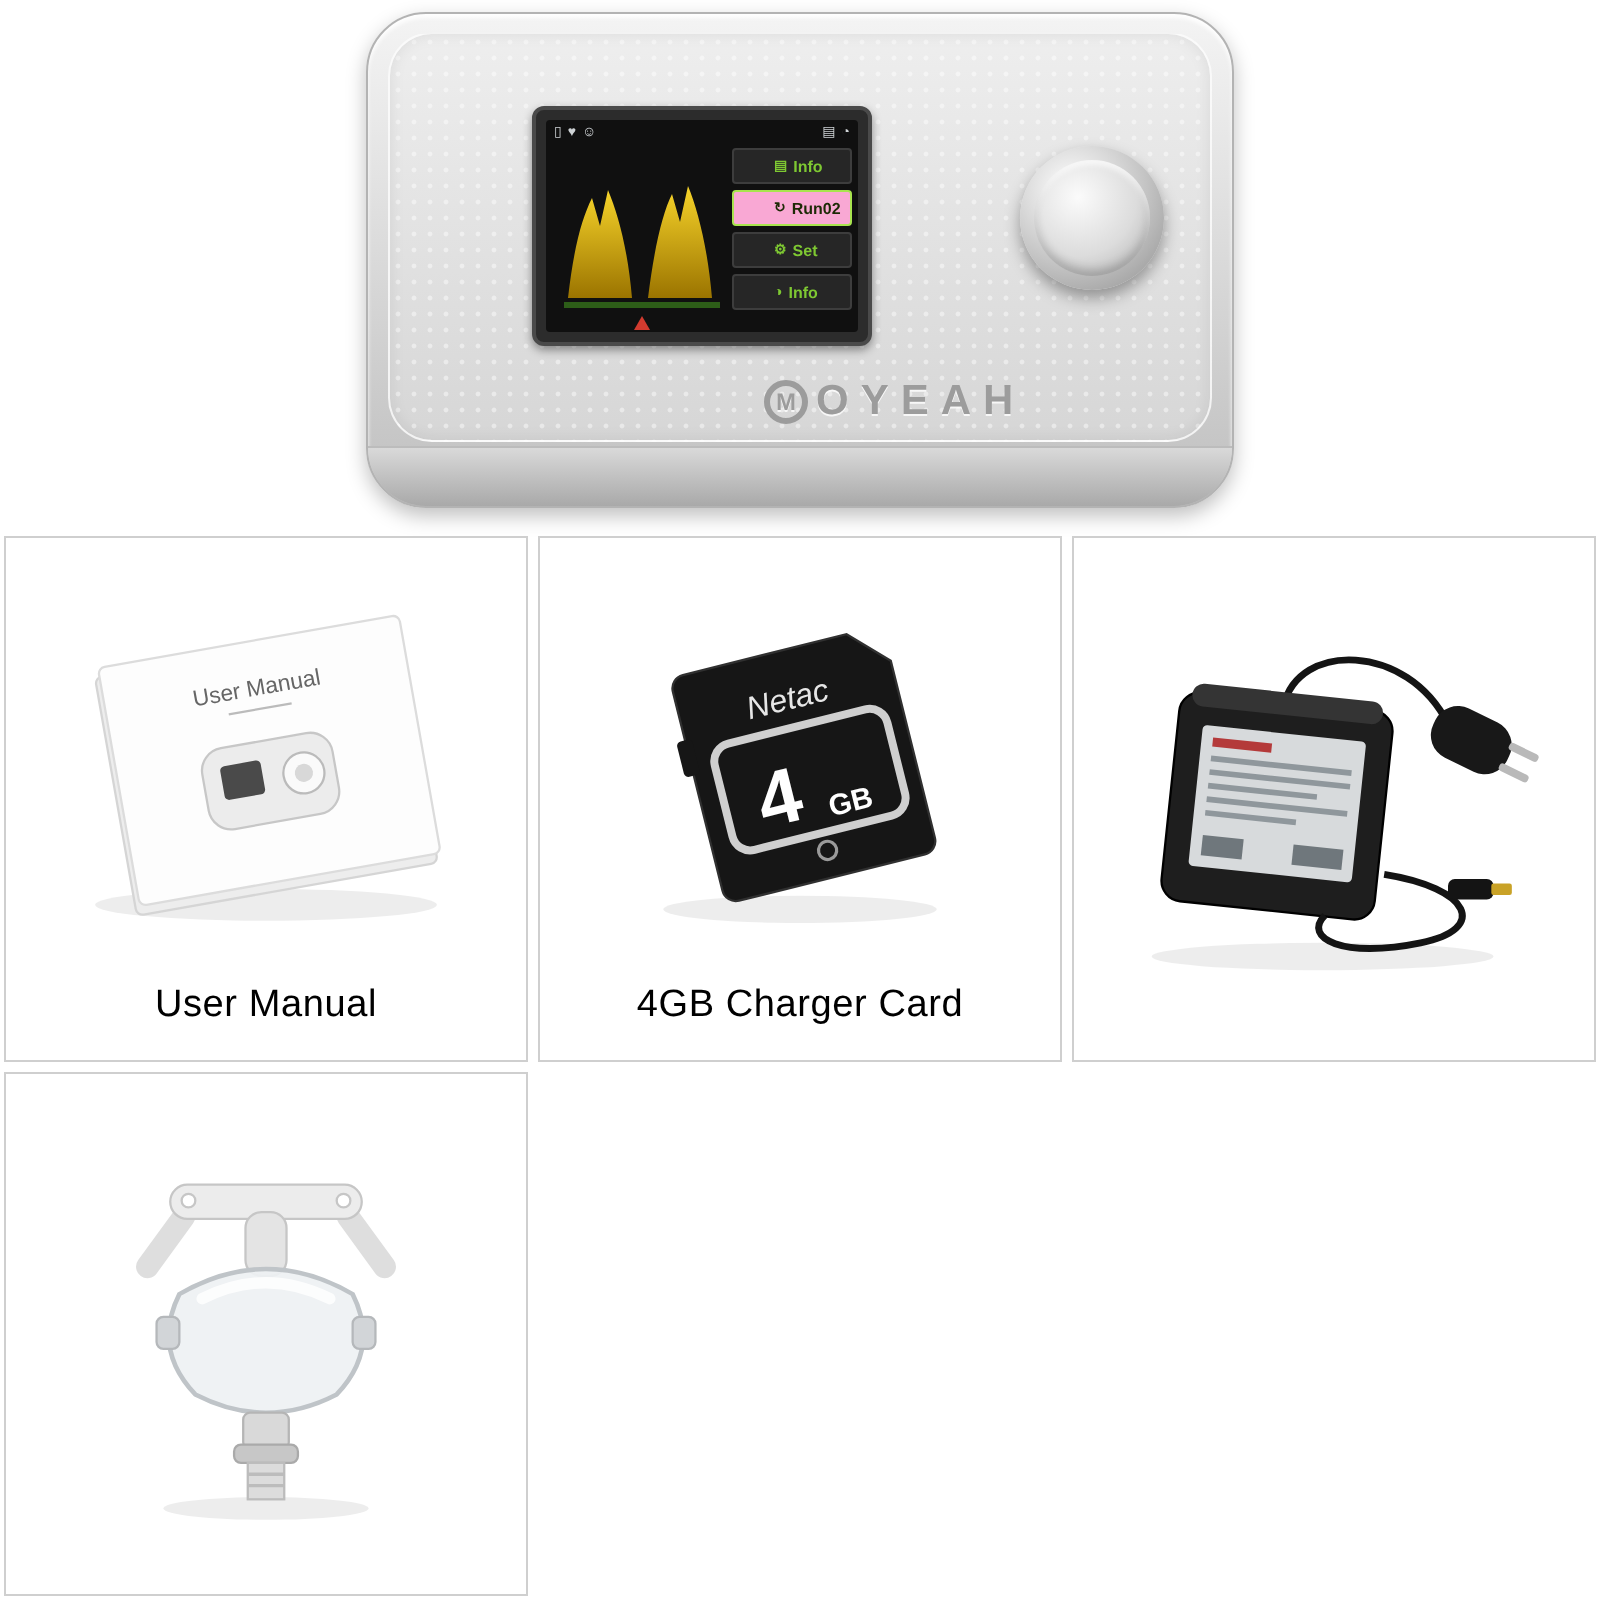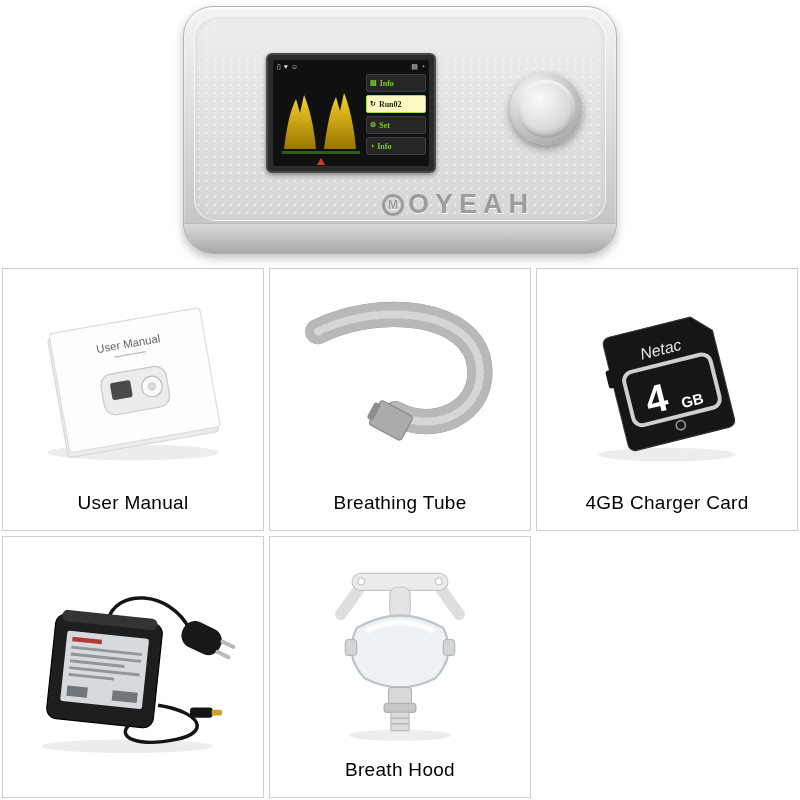--- a/index.html
+++ b/index.html
@@ -39,46 +39,46 @@
   }
   .status-bar { display:flex; justify-content:space-between; padding:2px 4px; height:13px; }
   .status-group { display:flex; gap:3px; }
   .status-icon { color:#cfd3d6; font-size:7px; line-height:9px; }
   .wave-area { position:absolute; left:3px; top:15px; width:92px; height:82px; }
   .screen-logo { position:absolute; left:44px; bottom:1px; width:0; height:0;
     border-left:4px solid transparent; border-right:4px solid transparent; border-bottom:7px solid #d23b2f; }
   .menu { position:absolute; right:3px; top:14px; width:60px; display:flex; flex-direction:column; gap:3px; }
   .menu-item {
     height:18px; background:#262626; border:1px solid #3d3d3d; border-radius:2px;
-    display:flex; align-items:center; gap:3px; padding:0 3px;
-    color:#7ec832; font-size:8px; font-weight:bold;font-family:Liberation Serif, serif;
+    display:flex; align-items:center; gap:3px; padding:0 20px;
+    color:#7ec832; font-size:8px; font-weight:bold;
   }
   .menu-item .mi-icon { font-size:7px; }
-  .menu-item.active { background:#fef9c3; border-color:#a8e44e; color:#1d2a06;text-align:center; }
+  .menu-item.active { background:#f9a8d4; border-color:#a8e44e; color:#1d2a06;text-align:center; }
   .knob-ring {
     position:absolute; left:326px; top:66px; width:72px; height:72px; border-radius:50%;
     background:radial-gradient(circle at 35% 30%, #ffffff, #c4c4c4 55%, #8f8f8f 100%);
     box-shadow:0 4px 8px rgba(0,0,0,0.35);
   }
   .knob {
     position:absolute; left:7px; top:7px; width:58px; height:58px; border-radius:50%;
     background:radial-gradient(circle at 38% 32%, #fbfbfb, #dcdcdc 55%, #ababab 100%);
     box-shadow:inset 0 -3px 5px rgba(0,0,0,0.2), inset 0 2px 3px rgba(255,255,255,0.9);
   }
   .brand-logo {
     position:absolute; left:198px; top:182px; display:flex; align-items:center; gap:4px;
     color:#9c9c9c; font-weight:bold;
     text-shadow:0 1px 0 rgba(255,255,255,0.8);
   }
   .brand-m {
     width:22px; height:22px; border:3px solid #9c9c9c; border-radius:50%;
     display:flex; align-items:center; justify-content:center;
     font-size:12px; font-weight:bold; color:#9c9c9c;
   }
-  .brand-rest { font-size:27px; letter-spacing:6px; }
+  .brand-rest { font-size:21px; letter-spacing:6px; }
 
   
   .cards {
     position:absolute; top:268px; left:0; width:800px; height:532px;
     display:grid; grid-template-columns:repeat(3,1fr); grid-template-rows:repeat(2,1fr);
     gap:5px; padding:0 2px 2px 2px;
   }
   .card {
     background:#fff; border:1px solid #cfcfcf;
     display:flex; flex-direction:column; align-items:center;
@@ -171,34 +171,20 @@
           <rect x="80" y="76" width="18" height="15" rx="2" fill="#4a4a4a"></rect>
           <circle cx="116" cy="85" r="9" fill="#fafafa" stroke="#bbb"></circle>
           <circle cx="116" cy="85" r="4" fill="#d8d8d8"></circle>
         </g>
       </svg>
     </div>
     <div class="card-label">User Manual</div>
   </div>
 
 
-  <div class="card">
-    <div class="card-art">
-      <svg viewBox="0 0 200 160">
-        <path d="M28 34 C80 8 166 14 170 66 C173 106 128 124 96 106" fill="none" stroke="#8f8f8f" stroke-width="22" stroke-linecap="round"></path>
-        <path d="M28 34 C80 8 166 14 170 66 C173 106 128 124 96 106" fill="none" stroke="#b8b8b8" stroke-width="22" stroke-linecap="round" stroke-dasharray="2.5 4"></path>
-        <path d="M28 34 C80 8 166 14 170 66 C173 106 128 124 96 106" fill="none" stroke="#d6d6d6" stroke-width="7" stroke-linecap="round" stroke-dasharray="2.5 4"></path>
-        <g transform="rotate(28 92 112)">
-          <rect x="76" y="100" width="32" height="24" rx="3" fill="#ababab" stroke="#878787"></rect>
-          <rect x="72" y="104" width="6" height="16" rx="2" fill="#8d8d8d"></rect>
-        </g>
-      </svg>
-    </div>
-    <div class="card-label">Breathing Tube</div>
-  </div>
 
   <div class="card">
     <div class="card-art">
       <svg viewBox="0 0 200 160">
         <ellipse cx="100" cy="142" rx="60" ry="6" fill="rgba(0,0,0,0.07)"></ellipse>
         <g transform="rotate(-14 100 80)">
           <path d="M60 28 h74 l16 16 v80 a6 6 0 0 1 -6 6 h-84 a6 6 0 0 1 -6 -6 v-90 a6 6 0 0 1 6 -6 z" fill="#161616" stroke="#303030"></path>
           <rect x="50" y="56" width="7" height="16" rx="2" fill="#161616"></rect>
           <text x="102" y="54" font-size="14" font-style="italic" fill="#e6e6e6" text-anchor="middle">Netac</text>
           <rect x="64" y="62" width="78" height="48" rx="8" fill="none" stroke="#cfcfcf" stroke-width="3.5"></rect>
@@ -255,16 +241,15 @@
         <path d="M72 66 Q100 52 128 66" fill="none" stroke="#ffffff" stroke-width="5" stroke-linecap="round" opacity="0.8"></path>
         <rect x="52" y="74" width="10" height="14" rx="3" fill="#d2d5d8" stroke="#b5b8bb"></rect>
         <rect x="138" y="74" width="10" height="14" rx="3" fill="#d2d5d8" stroke="#b5b8bb"></rect>
         <rect x="90" y="116" width="20" height="16" rx="3" fill="#d9d9d9" stroke="#b5b5b5"></rect>
         <rect x="86" y="130" width="28" height="8" rx="3" fill="#c7c7c7" stroke="#aaaaaa"></rect>
         <rect x="92" y="138" width="16" height="16" fill="#dcdcdc" stroke="#bcbcbc"></rect>
         <line x1="92" y1="143" x2="108" y2="143" stroke="#bcbcbc" stroke-width="1.5"></line>
         <line x1="92" y1="148" x2="108" y2="148" stroke="#bcbcbc" stroke-width="1.5"></line>
       </svg>
     </div>
-    <div class="card-label">Breath Hood</div>
   </div>
 
 </div>
 
 </body></html>

